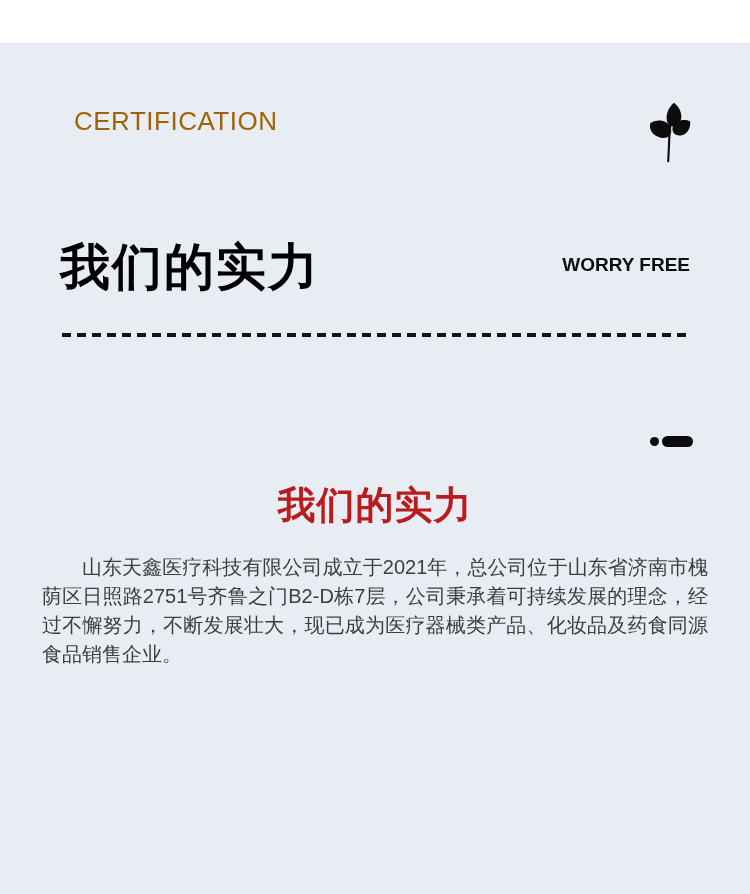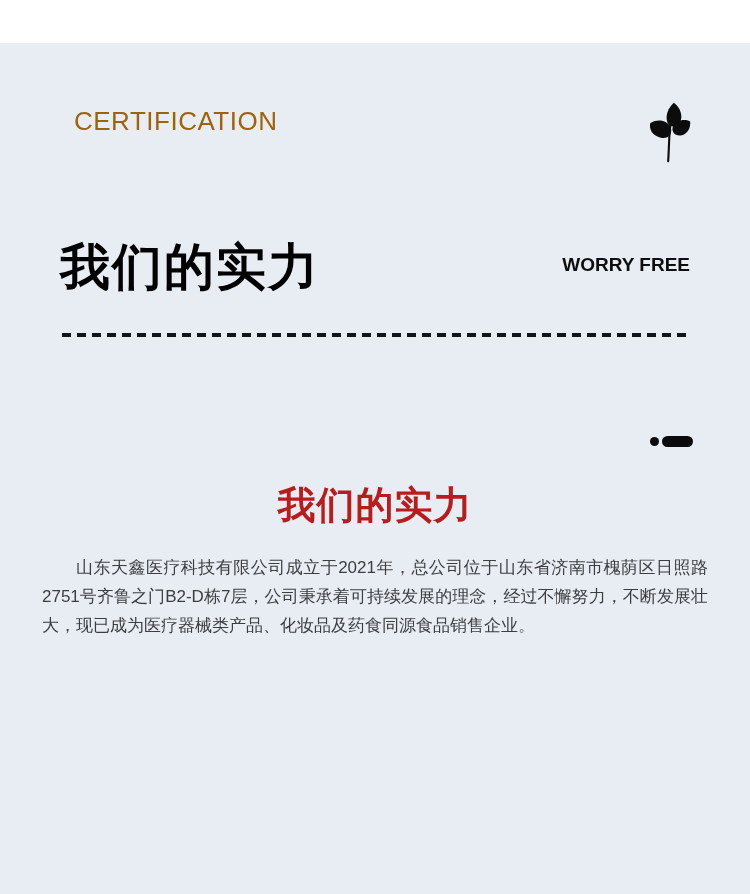--- a/index.html
+++ b/index.html
@@ -81,21 +81,21 @@
     font-weight:800;
     letter-spacing:1px;
     color:#b91c1c;
   }
   .bodytext{
     position:absolute;
     left:42px; right:42px; top:510px;
   }
   .bodytext p{
     margin:0 0 17px 0;
-    font-size:17px;
+    font-size:20px;
     line-height:29px;
     color:#3d3d3d;
     text-align:justify;
     text-indent:2em;
   }
 </style>
 </head>
 <body>
 
 <div class="page">

